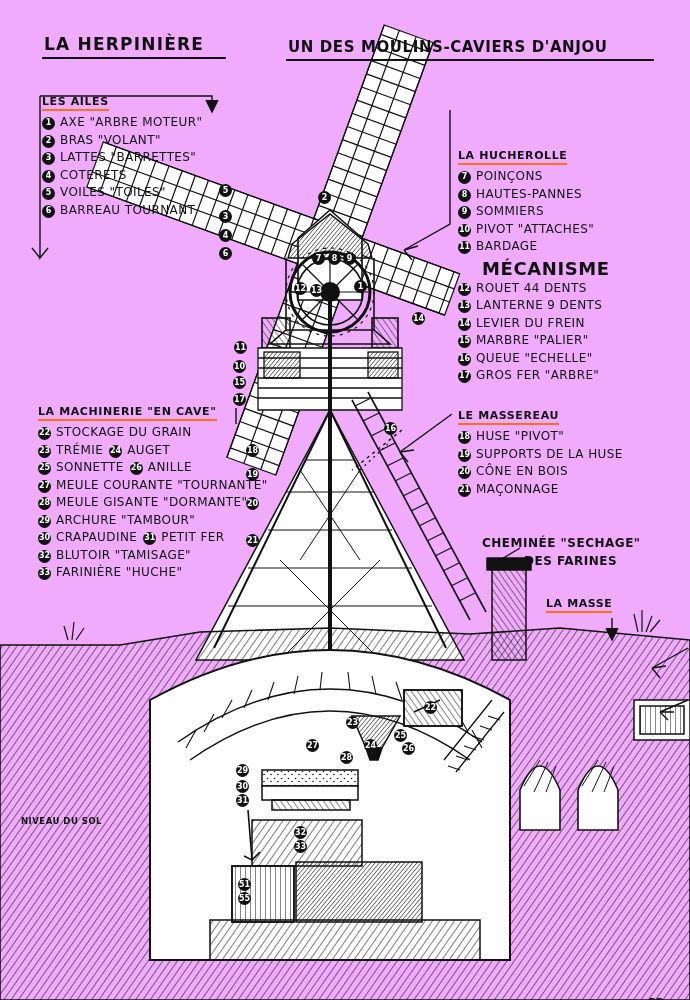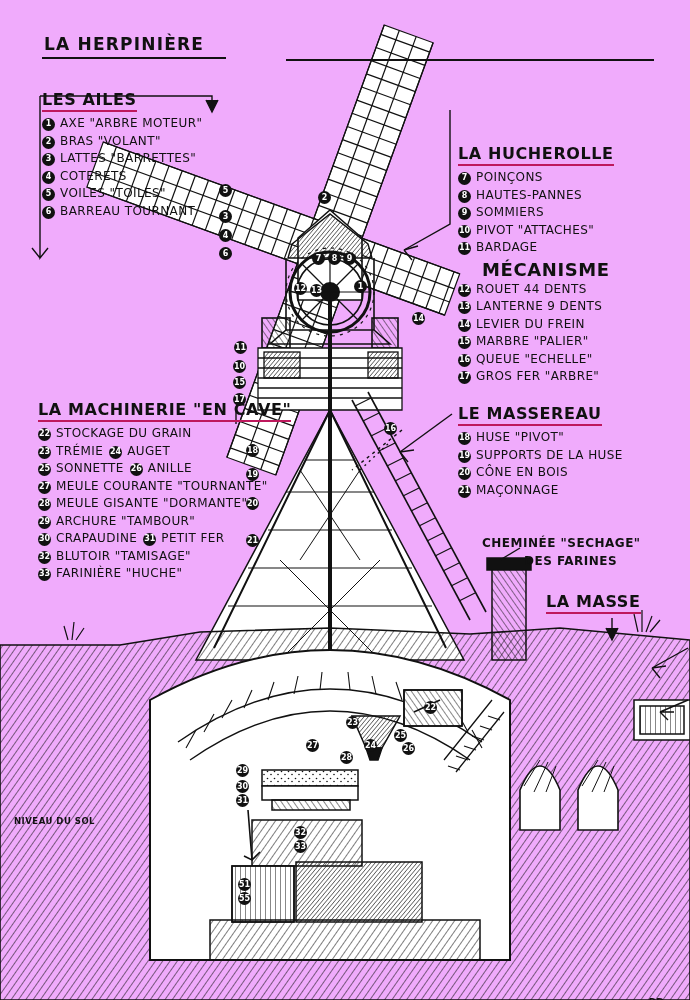--- a/index.html
+++ b/index.html
@@ -27,24 +27,24 @@
   }
   .subtitle{
     position:absolute;
     font-weight:700;
     font-size:15px;
     letter-spacing:.6px;
     text-transform:uppercase;
   }
   .blockhead{
     font-weight:700;
-    font-size:16px;
+    font-size:11px;
     letter-spacing:.6px;
     text-transform:uppercase;
-    border-bottom:2px solid #be185d;
+    border-bottom:2px solid #f97316;
     display:inline-block;
     padding-bottom:1px;
     margin-bottom:5px;
   }
   .subhead{
     font-weight:700;
     font-size:18px;
     letter-spacing:.6px;
     text-transform:uppercase;
     margin:3px 0 3px 24px;
@@ -409,20 +409,21 @@
 
     <g stroke="#111" stroke-width="2">
       <line x1="42" y1="58" x2="226" y2="58"></line>
       <line x1="286" y1="60" x2="654" y2="60"></line>
     </g>
 
     </g>
   </svg>
 
   <div class="title lbl" style="left:44px;top:34px;">LA HERPINIÈRE</div>
+  <div class="subtitle lbl" style="left:288px;top:38px;">UN DES MOULINS-CAVIERS D'ANJOU</div>
 
   <div class="legend" style="left:42px;top:90px;">
     <div class="blockhead">LES AILES</div>
     <ul class="items">
       <li>
           <span class="num">1</span>
           <span class="txt">AXE "ARBRE MOTEUR"</span>
         </li>
       <li>
           <span class="num">2</span>
@@ -570,21 +571,21 @@
     </ul>
   </div>
 
   <div class="lbl" style="position:absolute;left:482px;top:536px;font-size:12px;font-weight:700;letter-spacing:.5px;">CHEMINÉE "SECHAGE"</div>
   <div class="lbl" style="position:absolute;left:524px;top:554px;font-size:12px;font-weight:700;letter-spacing:.5px;">DES FARINES</div>
 
   <div style="position:absolute;left:546px;top:592px;">
     <span class="blockhead">LA MASSE</span>
   </div>
 
-  <div class="footnote" style="left:14px;top:816px;">NIVEAU DU SOL</div>
+  <div class="footnote" style="left:21px;top:816px;">NIVEAU DU SOL</div>
 
   <div class="signature" style="left:648px;top:997px;">BD</div>
 
   <div id="markers">
       <div class="marker" style="left: 219px; top: 184px;">5</div>
       <div class="marker" style="left: 219px; top: 210px;">3</div>
       <div class="marker" style="left: 219px; top: 229px;">4</div>
       <div class="marker" style="left: 219px; top: 247px;">6</div>
       <div class="marker" style="left: 318px; top: 191px;">2</div>
       <div class="marker" style="left: 312px; top: 252px;">7</div>

